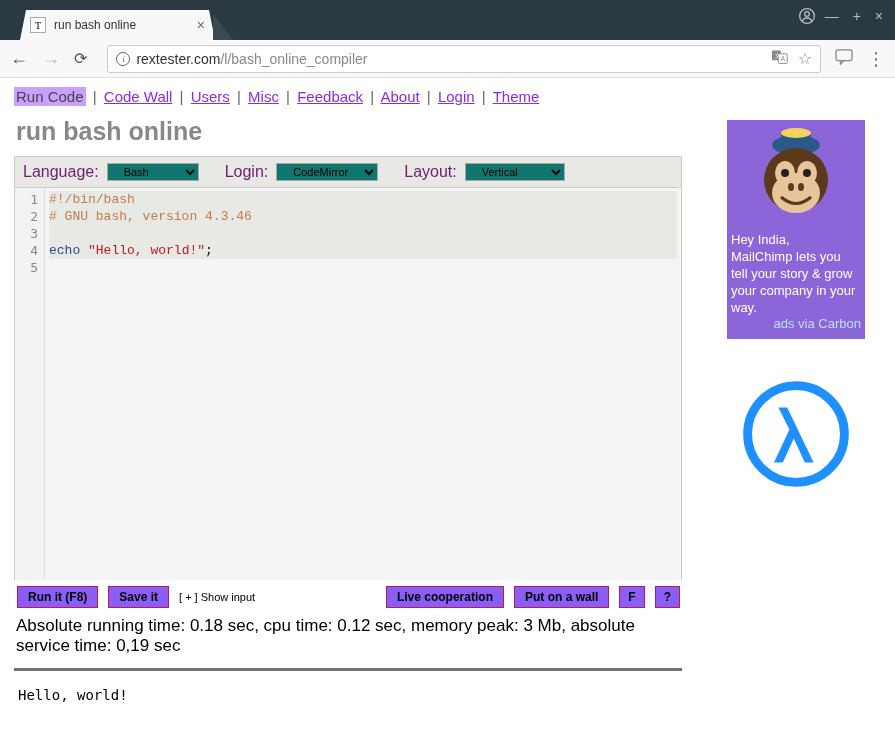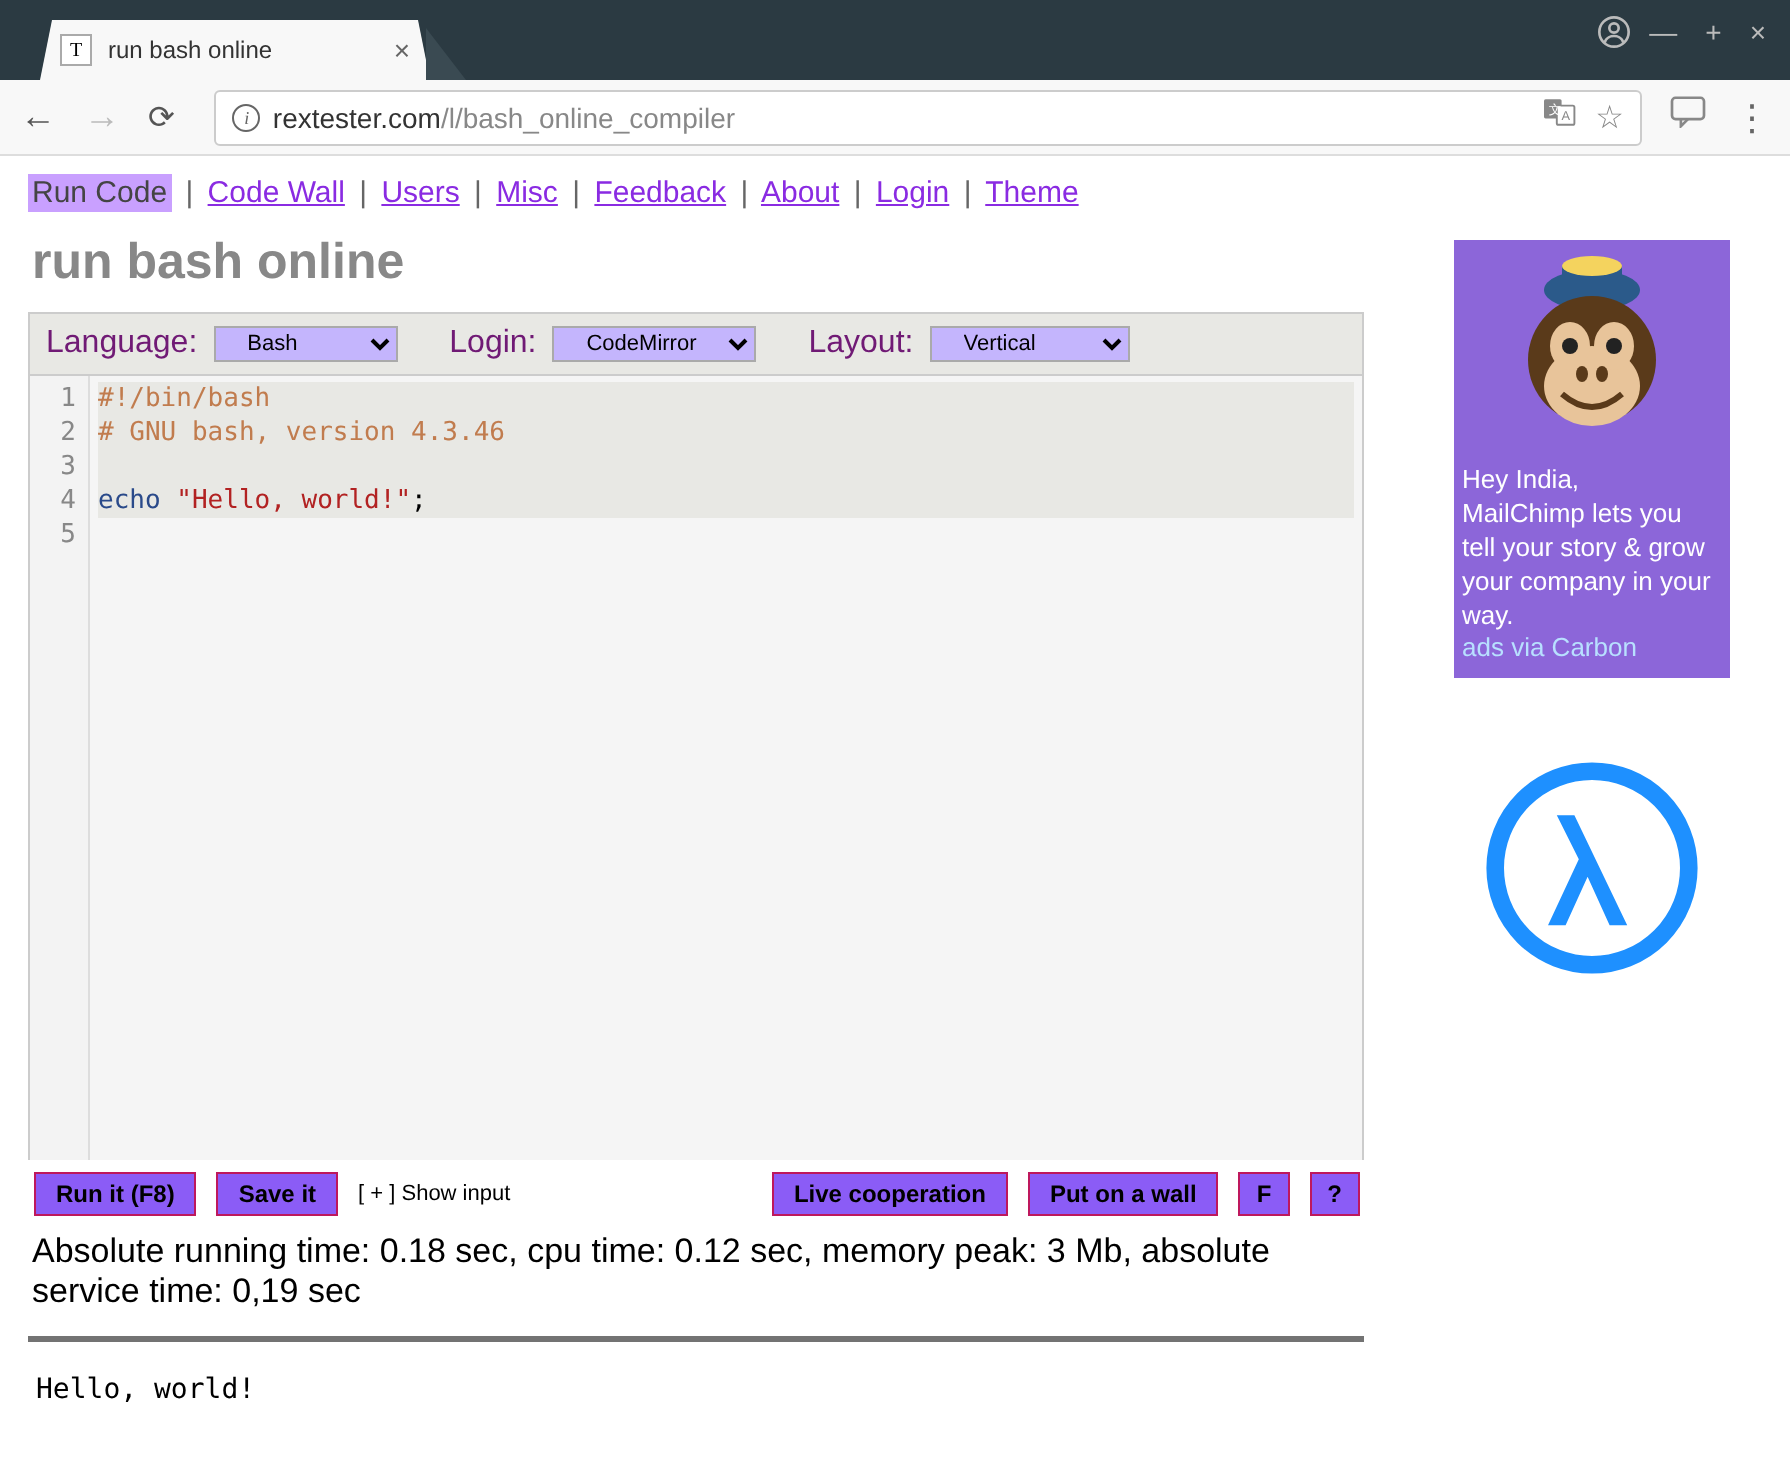--- a/index.html
+++ b/index.html
@@ -36,47 +36,47 @@
 
 .top-nav { text-align: left; padding: 10px 40px 8px 0; font-size: 15px; }
 .top-nav a { color: #8a2be2; text-decoration: underline; }
 .top-nav .sep { color: #666; margin: 0 3px; }
 .top-nav .active { background: #c9a0ff; color: #444; text-decoration: none; padding: 1px 2px; }
 
 h1.page-title { font-size: 25px; color: #888; font-weight: bold; margin: 4px 0 10px 2px; }
 
 .controls-bar { background: #e8e8e4; border: 1px solid #ccc; padding: 6px 8px; display: flex; align-items: center; gap: 8px; font-size: 16px; width: 668px; }
 .controls-bar label { color: #701a75; }
-.controls-bar select { font-size: 11px; padding: 1px 12px; border: 1px solid #aaa; background: #c4b5fd; }
+.controls-bar select { font-size: 11px; padding: 1px 12px; border: 1px solid #aaa; background: #0f766e; }
 .controls-bar .spacer { width: 10px; }
 
 .editor-wrap { display: flex; width: 668px; background: #f5f5f5; border-left: 1px solid #ccc; border-right: 1px solid #ccc; height: 392px; }
 .gutter { width: 30px; background: #f3f3f3; border-right: 1px solid #ddd; text-align: right; padding: 3px 6px 0 0; font-family: monospace; font-size: 13px; color: #888; line-height: 17px; }
 .code-area { flex: 1; padding: 3px 4px; font-family: monospace; font-size: 13px; line-height: 17px; background: #f5f5f5; }
-.code-area .hl { background: #e8e8e4; }
+.code-area .hl { background: #e8e8e4; font-family: Liberation Mono, monospace; }
 .code-line { white-space: pre; }
 .c-orange { color: #c17c4e; }
 .c-navy { color: #2a4a8a; }
 .c-red { color: #b22222; }
 
 .buttons-bar { width: 668px; padding: 6px 2px; display: flex; align-items: center; gap: 10px; font-size: 14px; border-left: 1px solid transparent; }
 .btn { background: #8b5cf6; border: 1px solid #be185d; padding: 3px 10px; font-size: 12px; cursor: pointer; }
 .btn.bold { font-weight: bold; }
 .btn.sq { padding: 3px 8px; }
 .show-input { font-size: 11px; }
 .buttons-bar .gap { flex: 1; }
 
 .stats { font-size: 17px; padding: 2px 2px 12px 2px; border-bottom: 3px solid #737373; width: 668px; }
 .output { font-family: monospace; font-size: 14px; padding: 16px 4px; }
 
 .sidebar { position: absolute; top: 42px; right: 30px; width: 138px; }
 .ad-box { background: #8c66d9; color: #fff; font-size: 13px; padding: 0; line-height: 1.3; }
 .ad-img { height: 110px; display: flex; align-items: center; justify-content: center; background: #8c66d9; }
 .ad-text { padding: 2px 4px 6px 4px; }
-.ad-link { color: #b8e0ff; font-size: 13px; }
+.ad-link { color: #b8e0ff; font-size: 13px; text-align: right; }
 
 .lambda-logo { margin-top: 40px; text-align: center; }
 .lambda-logo svg { width: 110px; height: 110px; }
 </style>
 </head>
 <body>
 
 <div class="titlebar"></div>
 <div class="win-controls">
   <span>—</span>

